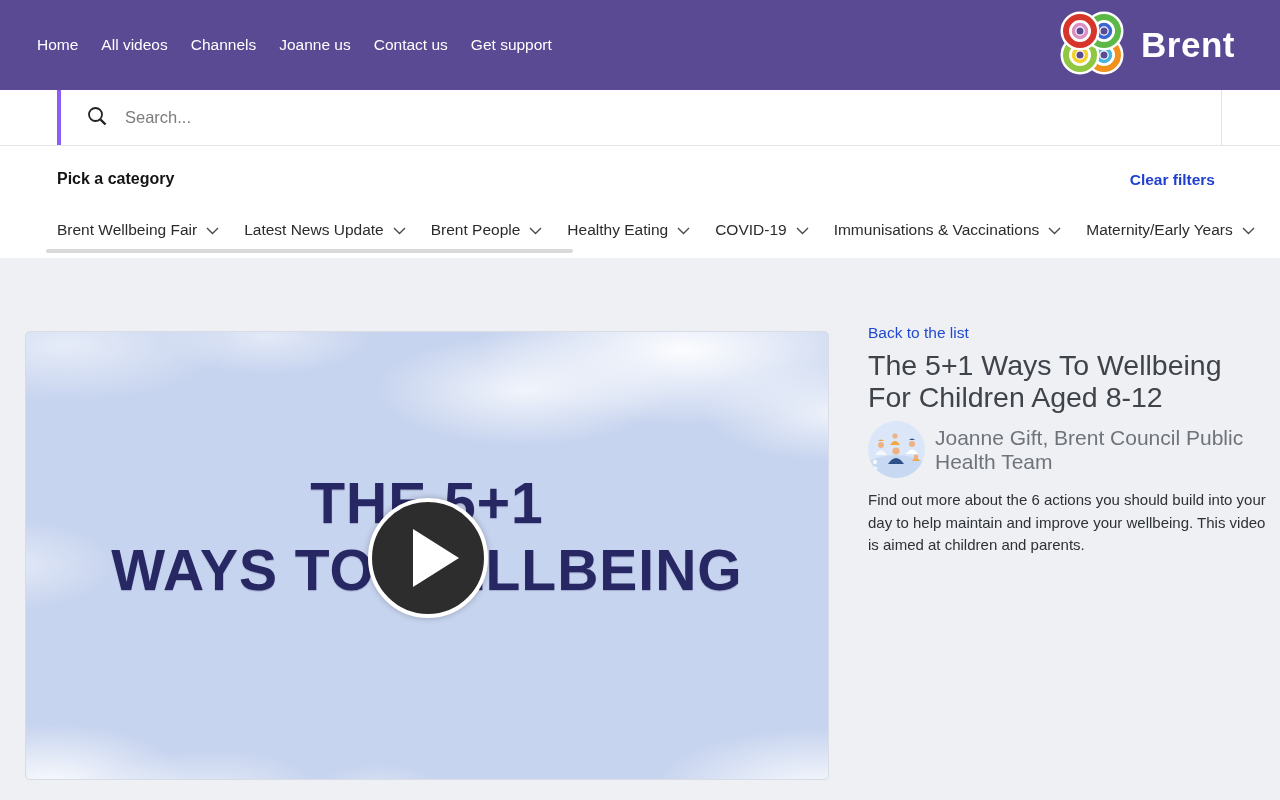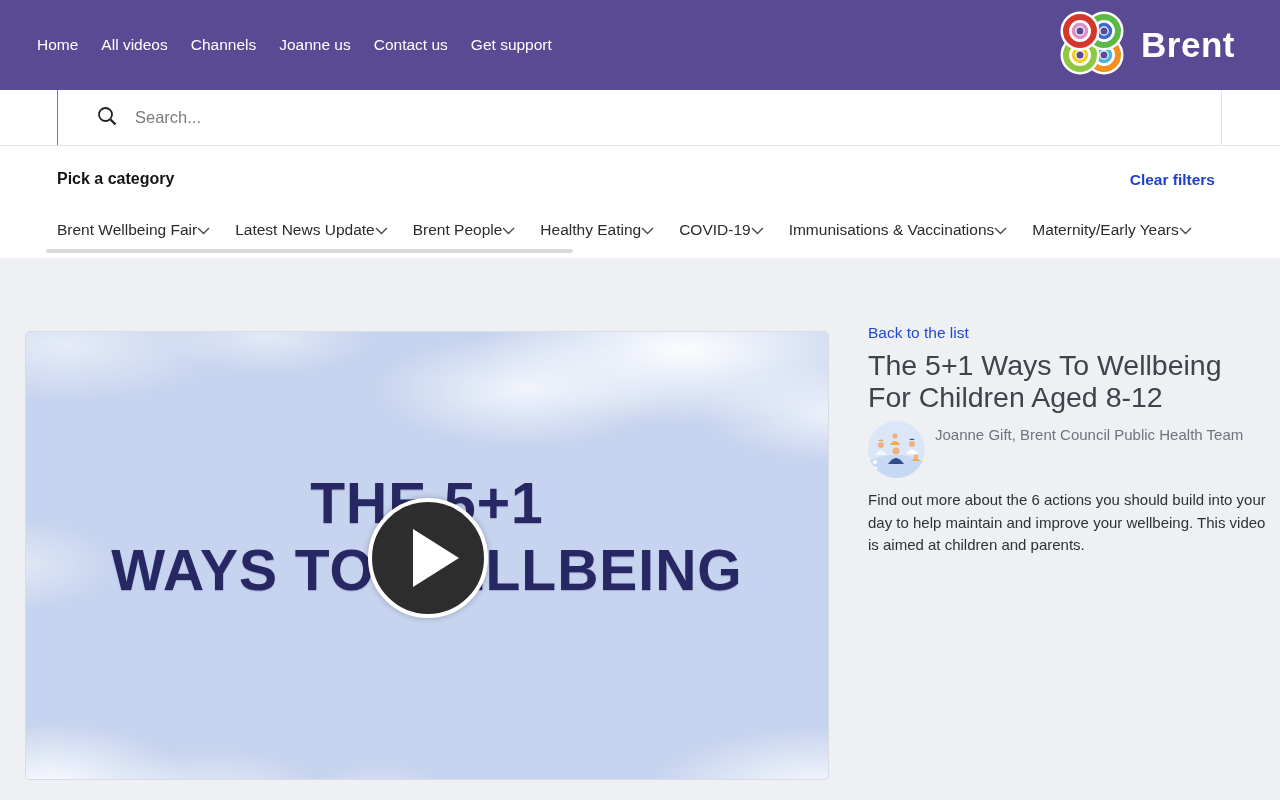--- a/index.html
+++ b/index.html
@@ -23,22 +23,22 @@
   .brand { margin-left:auto; display:flex; align-items:center; gap:16px; }
   .brand-name { color:#ffffff; font-size:35px; font-weight:bold; letter-spacing:.5px; }
 
   
   .search-row {
     height:56px; background:#ffffff; border-bottom:1px solid #e6e6e6;
     position:relative;
   }
   .search-box {
     position:absolute; left:57px; right:58px; top:0; bottom:0;
-    border-left:1px solid #8b5cf6; border-right:1px solid #e3e3e3;
-    display:flex; align-items:center; padding-left:38px;
+    border-left:4px solid #8b5cf6; border-right:1px solid #e3e3e3;
+    display:flex; align-items:center; padding-left:25px;
   }
   .search-box svg { flex:0 0 auto; }
   .search-input {
     border:none; outline:none; font-size:16.5px; color:#333;
     margin-left:17px; width:900px; font-family:"Liberation Sans", sans-serif;
     background:transparent;
   }
   .search-input::placeholder { color:#7b7b7b; }
 
   
@@ -52,21 +52,21 @@
   .clear-filters {
     position:absolute; right:65px; top:25px;
     font-size:15.5px; font-weight:bold; color:#1f3fd0;
     text-decoration:none; cursor:pointer;
   }
   .cat-row {
     position:absolute; left:57px; top:75px; right:20px;
     display:flex; gap:25px; white-space:nowrap; align-items:center;
   }
   .cat-item {
-    display:inline-flex; align-items:center; 
+    display:inline-flex; align-items:center; gap:9px;
     font-size:15.5px; color:#2b2b2b; cursor:pointer;
   }
   .cat-item svg { margin-top:2px; }
   .scroll-indicator {
     position:absolute; left:46px; top:103px;
     width:527px; height:4px; background:#d9d9d9; border-radius:2px;
   }
 
   
   .main { position:relative; height:542px; }
@@ -117,21 +117,21 @@
   .back-link {
     font-size:15.5px; color:#2148d1; text-decoration:none; cursor:pointer;
     display:inline-block;
   }
   .video-title {
     margin-top:8px; font-size:28.5px; line-height:31.5px;
     font-weight:normal; color:#3f434a; width:400px;
   }
   .author-row { margin-top:8px; display:flex; gap:10px; }
   .avatar { width:57px; height:57px; border-radius:50%; flex:0 0 auto; }
-  .author-name { font-size:15px; color:#6f747c; margin-top:5px; }
+  .author-name { font-size:21px; color:#6f747c; margin-top:5px; }
   .video-desc {
     margin-top:11px; font-size:15px; line-height:22.5px; color:#2e3135;
     width:398px;
   }
 </style>
 </head>
 <body>
 
 <header class="topnav">
   <nav class="links">

